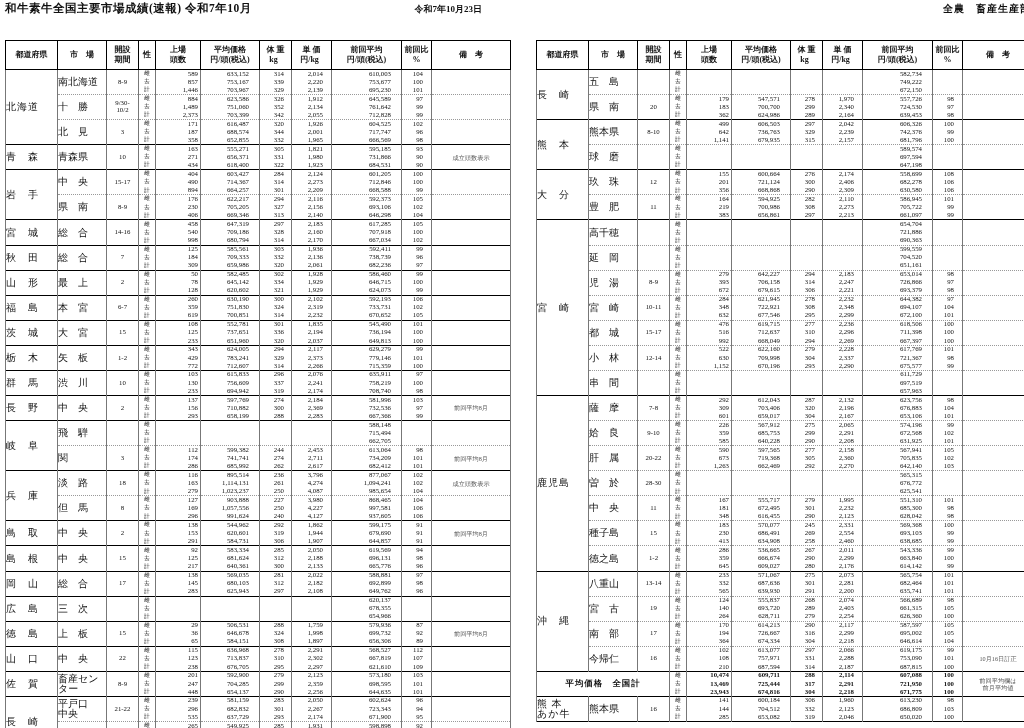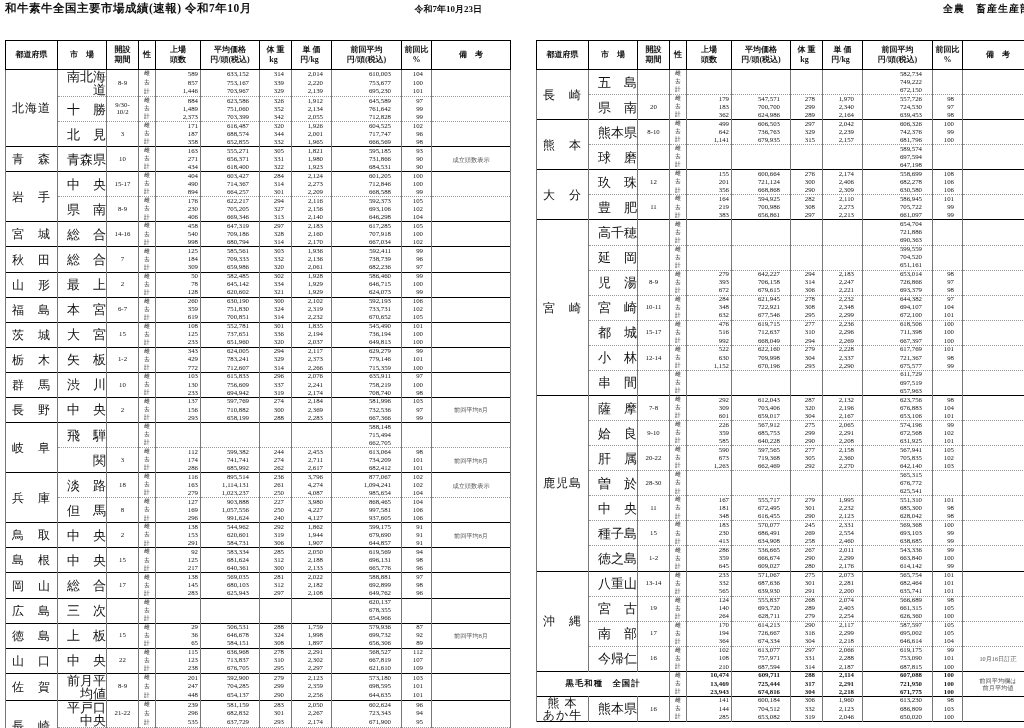--- a/index.html
+++ b/index.html
@@ -16,22 +16,22 @@
   table { border-collapse:collapse; table-layout:fixed; width:100%; border:1.6px solid #000;margin-top:24px; }
   th { border:1px solid #000; background:#fff; font-size:8px; font-weight:bold;
        padding:1px 1px; vertical-align:middle; line-height:1.25; height:29px; white-space:pre-line; }
   th .l2r { text-align:center; padding-right:4px; }
   th div { text-align:center; }
   td { border-left:1px solid #777; border-right:1px solid #777;
        font-size:6.8px; line-height:1; height:8.37px; padding:0; overflow:hidden;
        white-space:pre-line; vertical-align:middle; }
   tr.pref-start > td { border-top:1.2px solid #000; }
   tr.mkt-start  > td { border-top:1px dotted #999; }
-  td.pref   { text-align:center; font-size:12px; letter-spacing:1px; }
-  td.market { text-align:right; font-size:13px; }
+  td.pref   { font-size:10px; letter-spacing:1px; }
+  td.market { text-align:left; font-size:10px; }
   td.merged { text-align:center; font-size:8.4px; font-weight:bold; letter-spacing:1px; }
   td.period { text-align:center; font-size:6.8px; }
   td.sex    { text-align:center; font-size:5.8px; color:#222; }
   td.val    { text-align:right; font-variant-numeric:tabular-nums; }
   td.heads  { padding-right:2px; }
   td.avg    { padding-right:10px; }
   td.wt     { padding-right:7px; }
   td.unit   { padding-right:8px; }
   td.prev   { padding-right:10px; }
   td.ratio  { padding-right:8px; }
@@ -812,21 +812,21 @@
             <td class="sex">計</td>
             <td class="val heads">238</td>
             <td class="val avg">676,705</td>
             <td class="val wt">295</td>
             <td class="val unit">2,297</td>
             <td class="val prev">621,610</td>
             <td class="val ratio">109</td>
           </tr>
           <tr class="pref-start">
             <td class="pref" rowspan="3">佐　賀</td>
-            <td class="market" rowspan="3">前月平均値</td>
+            <td class="market" rowspan="3">畜産センター</td>
             <td class="period" rowspan="3">8-9</td>
             <td class="sex">雌</td>
             <td class="val heads">201</td>
             <td class="val avg">592,900</td>
             <td class="val wt">279</td>
             <td class="val unit">2,123</td>
             <td class="val prev">573,180</td>
             <td class="val ratio">103</td>
             <td class="remark" rowspan="3"></td>
           </tr>
@@ -1667,21 +1667,21 @@
           <tr class="">
             <td class="sex">計</td>
             <td class="val heads">210</td>
             <td class="val avg">687,594</td>
             <td class="val wt">314</td>
             <td class="val unit">2,187</td>
             <td class="val prev">687,815</td>
             <td class="val ratio">100</td>
           </tr>
           <tr class="pref-start bold">
-            <td class="merged" colspan="3" rowspan="3">黒毛和種　全国計</td>
+            <td class="merged" colspan="3" rowspan="3">平均価格　全国計</td>
             <td class="sex">雌</td>
             <td class="val heads">10,474</td>
             <td class="val avg">609,711</td>
             <td class="val wt">288</td>
             <td class="val unit">2,114</td>
             <td class="val prev">607,088</td>
             <td class="val ratio">100</td>
             <td class="remark" rowspan="3">前回平均欄は
 前月平均値</td>
           </tr>

